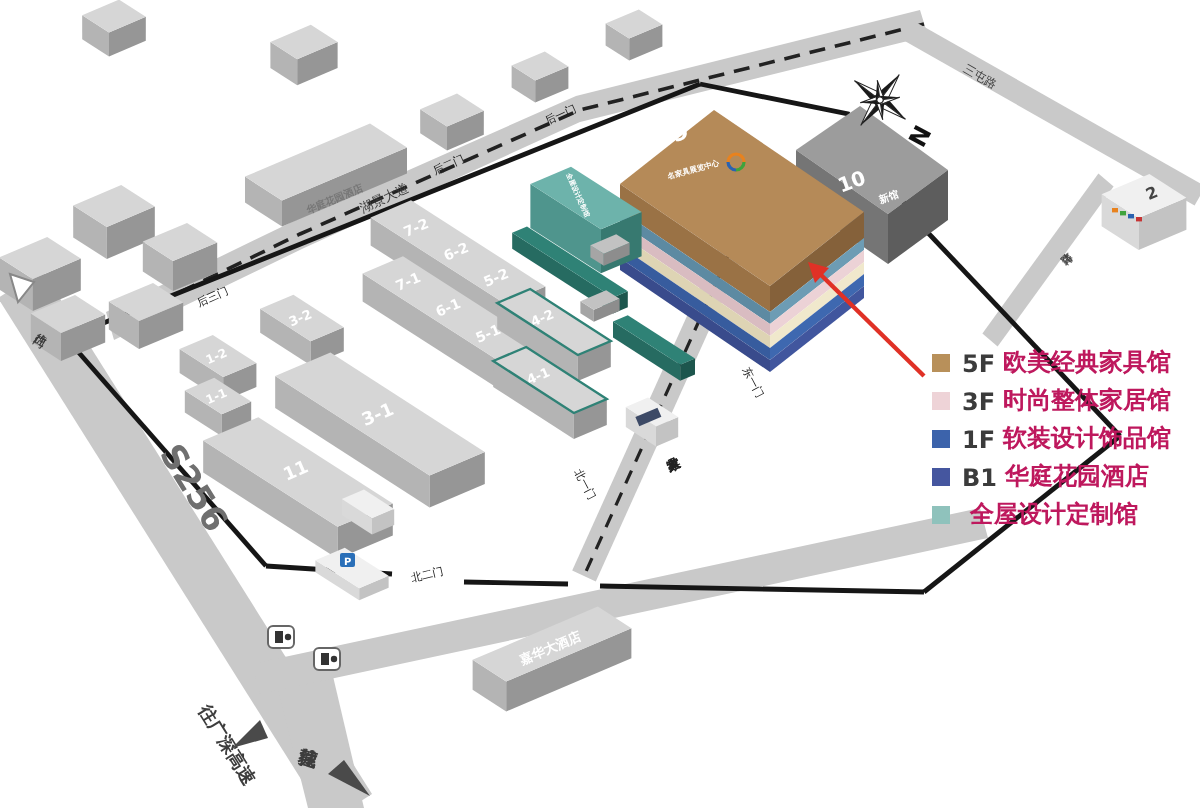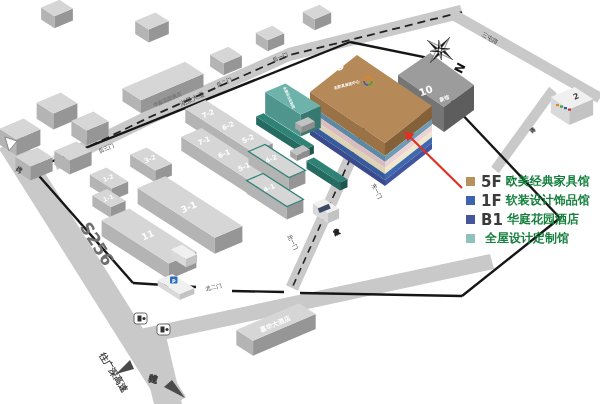--- a/index.html
+++ b/index.html
@@ -4,22 +4,22 @@
 <style>
   html,body{margin:0;padding:0;background:#fff;}
   .stage{position:relative;width:600px;height:404px;background:#fff;overflow:hidden;
          font-family:"DejaVu Sans","Liberation Sans",sans-serif;}
   svg{position:absolute;left:0;top:0;}
   svg text{font-family:"DejaVu Sans","Liberation Sans",sans-serif;}
   .vtx{writing-mode:vertical-rl;text-orientation:upright;}
   .legend{position:absolute;left:466px;top:172px;width:132px;}
   .lrow{display:flex;align-items:center;height:19px;}
   .sw{width:9px;height:9px;flex:0 0 9px;margin-right:6px;}
-  .lf{font-size:15px;font-weight:bold;color:#3b3b3b;margin-right:4px;white-space:nowrap;}
-  .ln{font-size:12px;font-weight:bold;color:#15803d;white-space:nowrap;letter-spacing:0px;}
+  .lf{font-size:12px;font-weight:bold;color:#3b3b3b;margin-right:4px;white-space:nowrap;}
+  .ln{font-size:12px;font-weight:bold;color:#be185d;white-space:nowrap;letter-spacing:0px;}
 </style>
 </head>
 <body>
 
 <div class="stage">
 
 <svg width="600" height="404" viewBox="0 0 600 404">
 
   <g>
 
@@ -363,20 +363,25 @@
   </g>
 </svg>
 
 <div class="legend">
   <div class="lrow">
         <span class="sw" style="background: rgb(184, 144, 90);"></span>
         <span class="lf">5F</span>
         <span class="ln">欧美经典家具馆</span>
       </div>
   <div class="lrow">
+        <span class="sw" style="background: rgb(238, 211, 215);"></span>
+        <span class="lf">3F</span>
+        <span class="ln">时尚整体家居馆</span>
+      </div>
+  <div class="lrow">
         <span class="sw" style="background: rgb(60, 99, 171);"></span>
         <span class="lf">1F</span>
         <span class="ln">软装设计饰品馆</span>
       </div>
   <div class="lrow">
         <span class="sw" style="background: rgb(69, 86, 159);"></span>
         <span class="lf">B1</span>
         <span class="ln">华庭花园酒店</span>
       </div>
   <div class="lrow">

